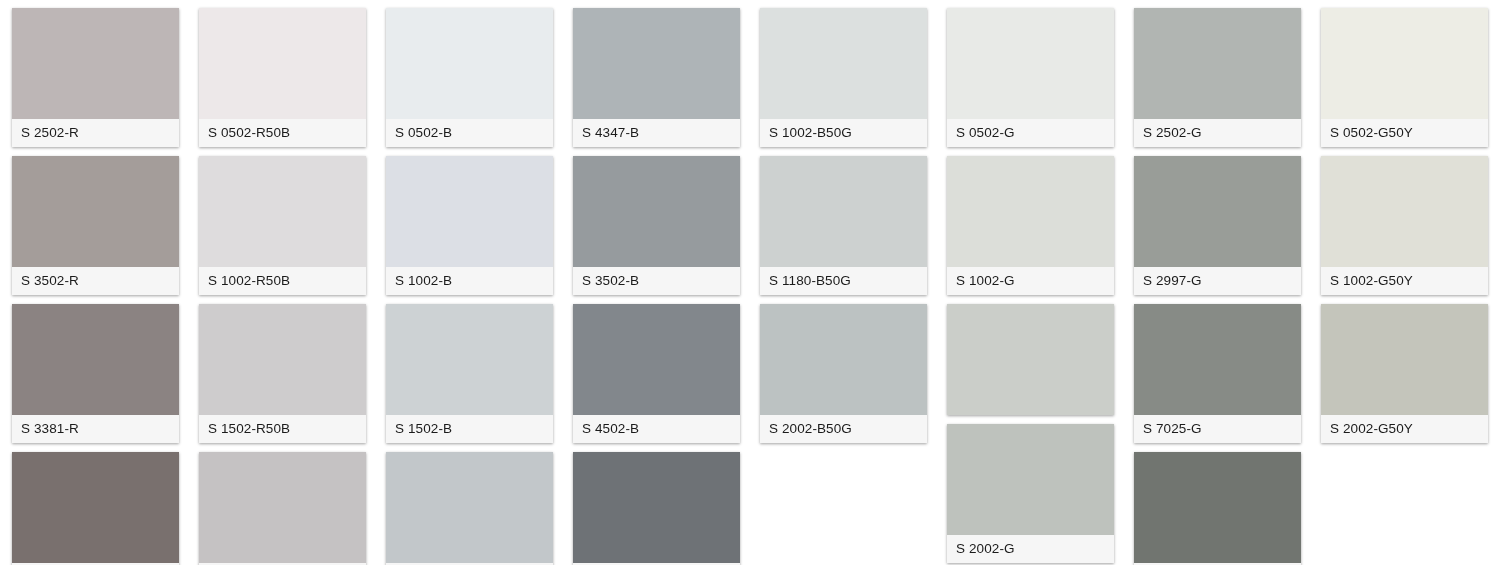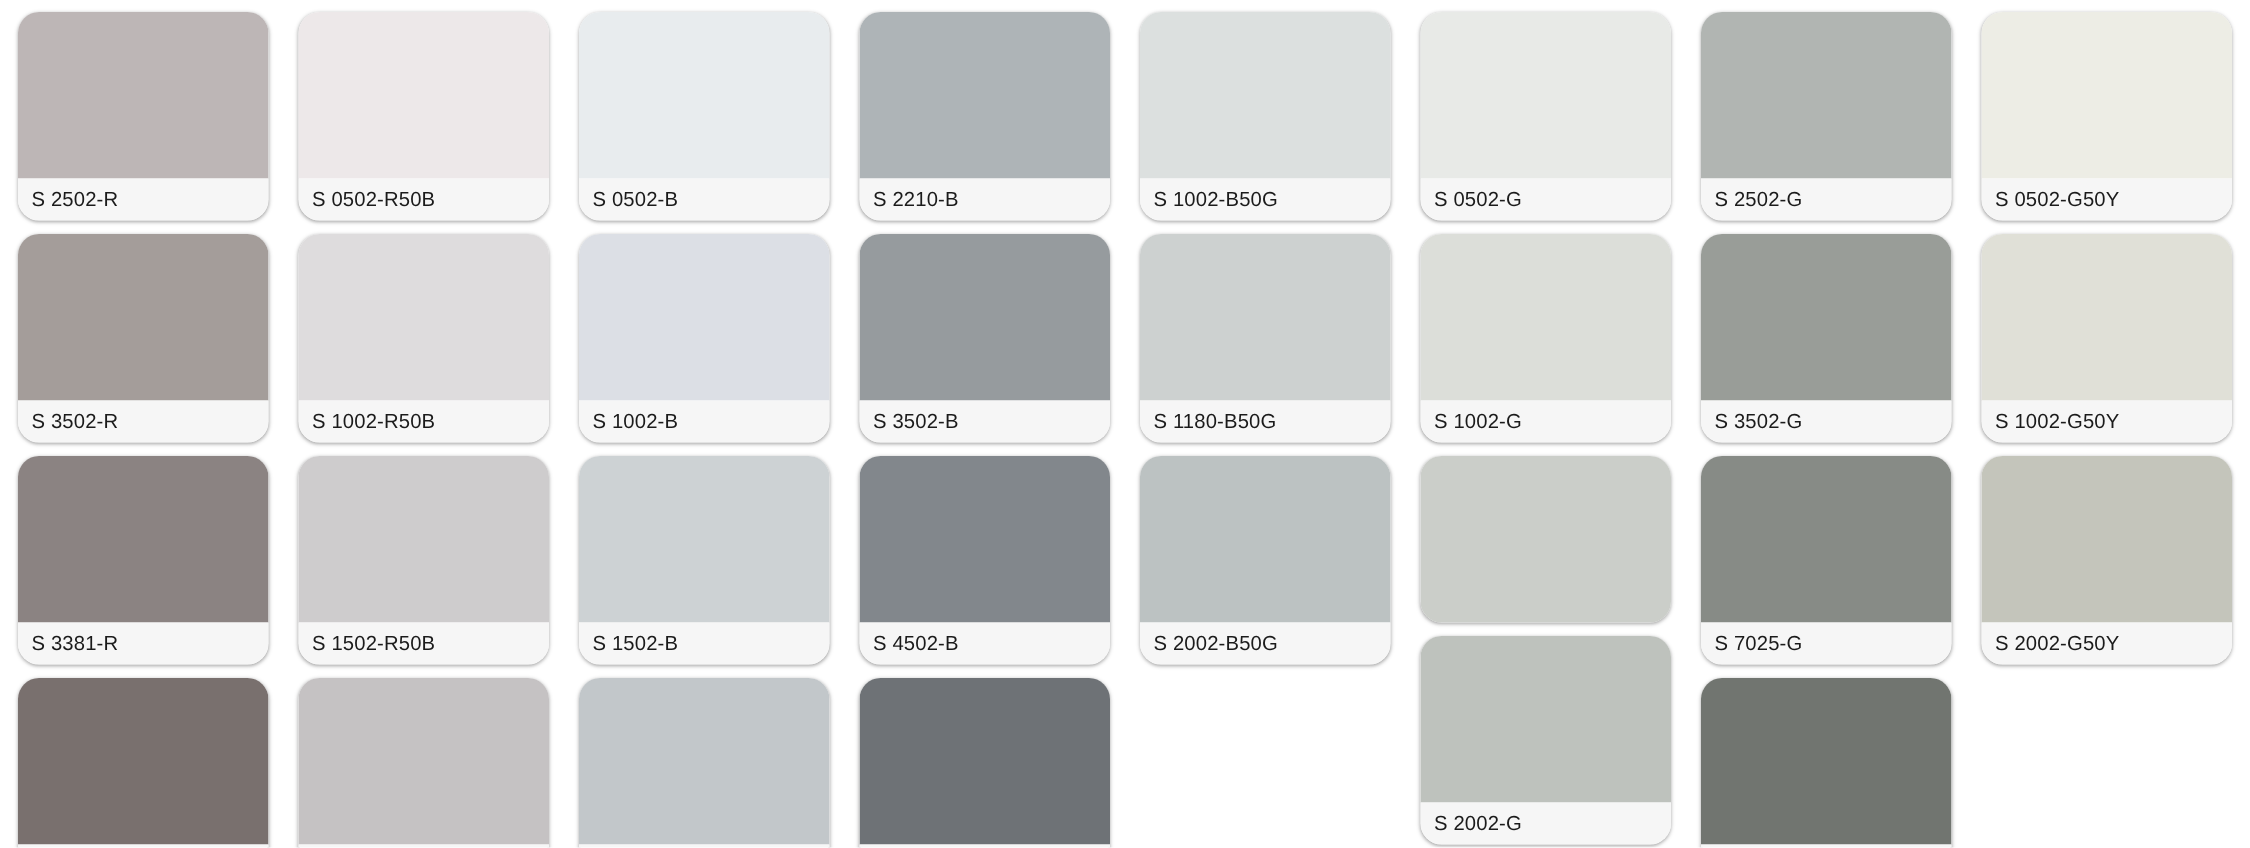--- a/index.html
+++ b/index.html
@@ -27,21 +27,20 @@
   .column {
     display: block;
   }
 
   .swatch-card {
     background: #ffffff;
     box-shadow: 0 1px 3px rgba(0,0,0,0.26), 0 1px 2px rgba(0,0,0,0.12);
     margin-bottom: 9px;
     overflow: hidden;
     position: relative;
-    border-radius: 14px;
   }
 
   .swatch-color {
     width: 100%;
     height: 111px;
     display: block;
   }
 
   .swatch-label {
     background: #f6f6f6;
@@ -114,21 +113,21 @@
         <div class="swatch-label">S 1502-B</div>
       </div>
       <div class="swatch-card">
         <div class="swatch-color" style="background-color: rgb(194, 199, 202);"></div>
         <div class="swatch-label">S 2002-B</div>
       </div>
     </div>
     <div class="column">
       <div class="swatch-card">
         <div class="swatch-color" style="background-color: rgb(174, 180, 183);"></div>
-        <div class="swatch-label">S 2210-B</div>
+        <div class="swatch-label">S 4347-B</div>
       </div>
       <div class="swatch-card">
         <div class="swatch-color" style="background-color: rgb(150, 155, 158);"></div>
         <div class="swatch-label">S 3502-B</div>
       </div>
       <div class="swatch-card">
         <div class="swatch-color" style="background-color: rgb(130, 135, 140);"></div>
         <div class="swatch-label">S 4502-B</div>
       </div>
       <div class="swatch-card">
@@ -167,21 +166,21 @@
         <div class="swatch-label">S 2002-G</div>
       </div>
     </div>
     <div class="column">
       <div class="swatch-card">
         <div class="swatch-color" style="background-color: rgb(177, 181, 178);"></div>
         <div class="swatch-label">S 2502-G</div>
       </div>
       <div class="swatch-card">
         <div class="swatch-color" style="background-color: rgb(153, 157, 152);"></div>
-        <div class="swatch-label">S 3502-G</div>
+        <div class="swatch-label">S 2997-G</div>
       </div>
       <div class="swatch-card">
         <div class="swatch-color" style="background-color: rgb(135, 139, 134);"></div>
         <div class="swatch-label">S 7025-G</div>
       </div>
       <div class="swatch-card">
         <div class="swatch-color" style="background-color: rgb(113, 117, 112);"></div>
         <div class="swatch-label">S 5502-G</div>
       </div>
     </div>

